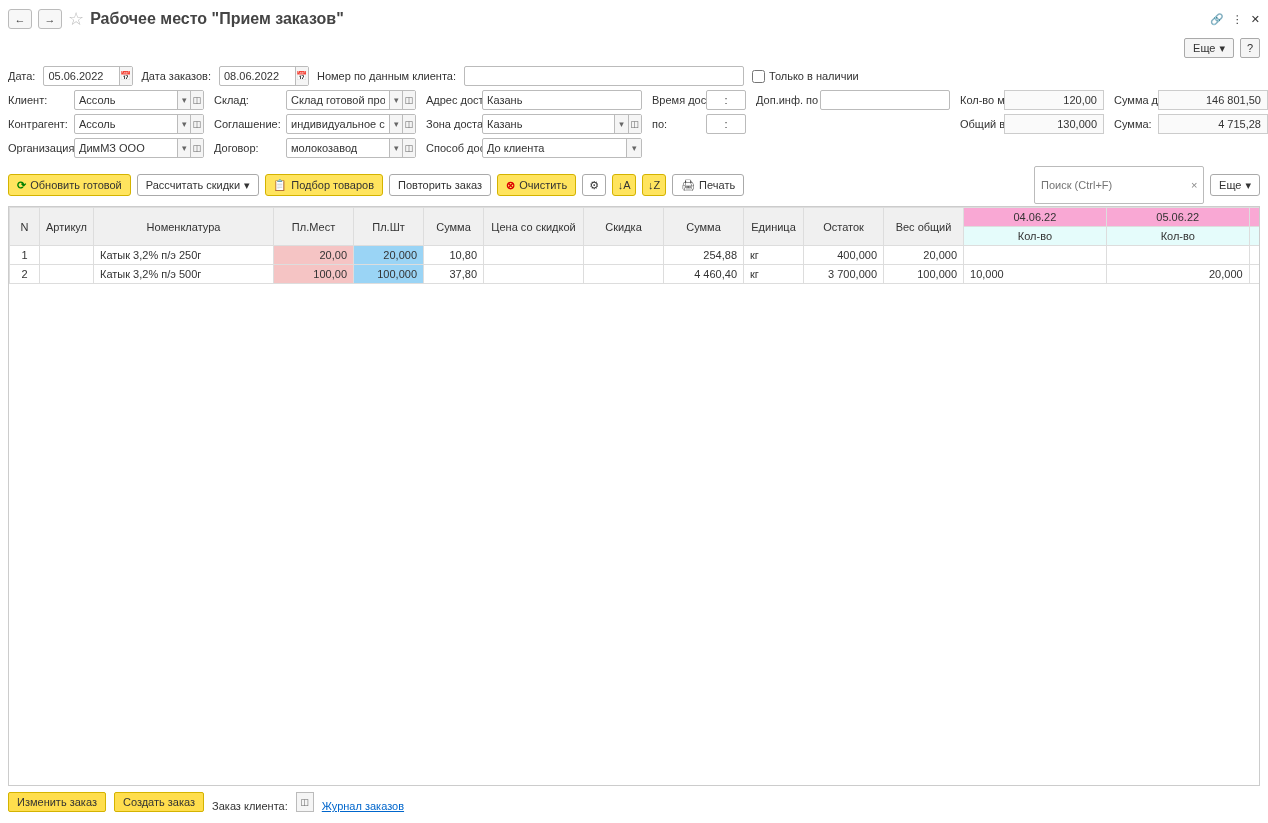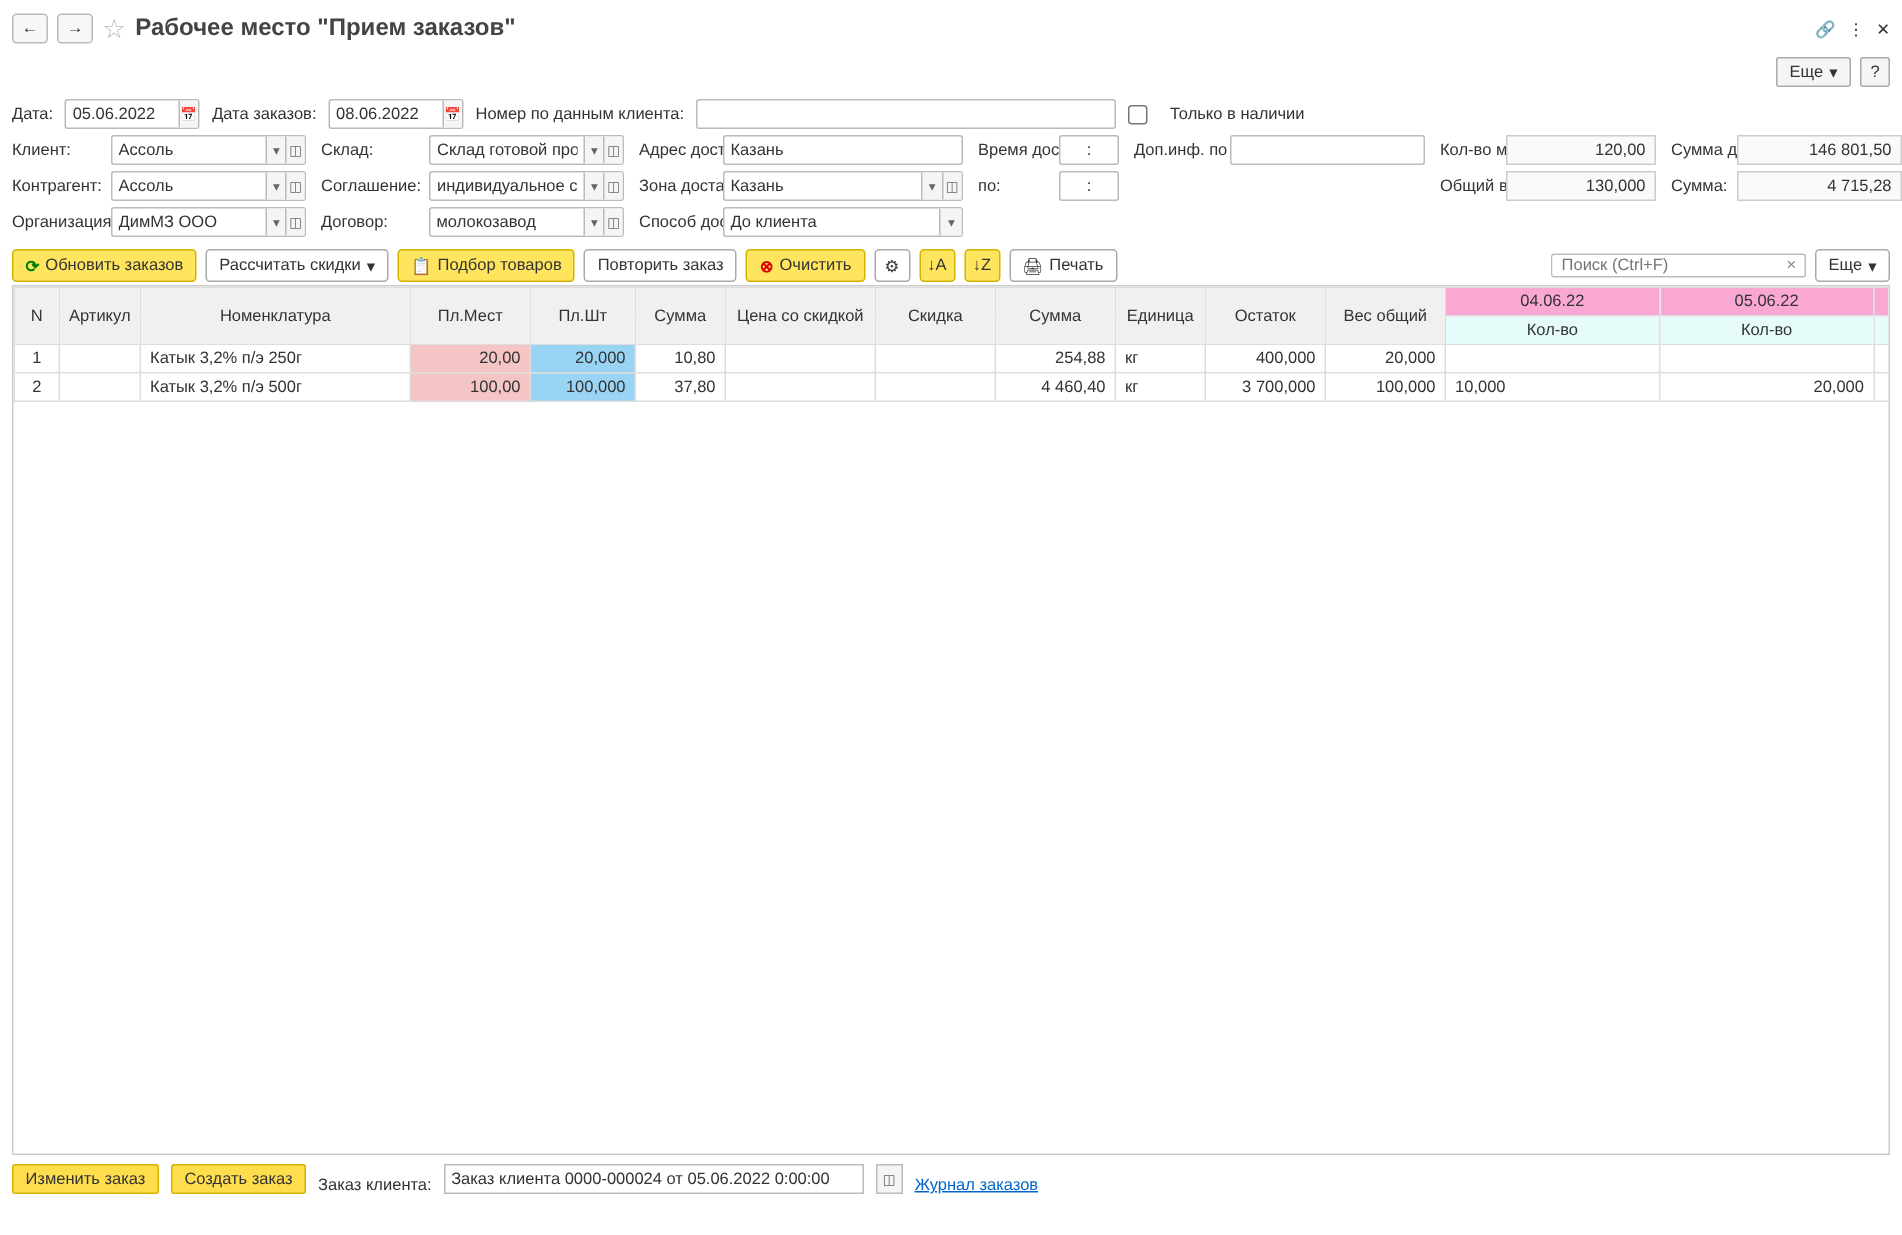--- a/index.html
+++ b/index.html
@@ -15,39 +15,39 @@
 .btn-yellow{background:#ffde4d;border-color:#d4b300}
 .btn-q{width:20px;padding:0;justify-content:center}
 .lbl{text-align:left;white-space:nowrap}
 .fld{display:flex;align-items:center;border:1px solid #bbb;border-radius:2px;height:20px;background:#fff}
 .fld input{border:none;outline:none;padding:0 4px;width:100%;background:transparent}
 .fld-btn{width:16px;height:100%;border-left:1px solid #bbb;display:flex;align-items:center;justify-content:center;background:#f5f5f5;cursor:pointer;font-size:9px;color:#666}
 .row1{display:flex;align-items:center;gap:8px;margin-bottom:4px}
 .date-input{width:90px}
 .cal-icon::before{content:"\1F4C5";font-size:9px}
 .client-num{width:280px}
-.chk{display:flex;align-items:center;gap:15px}
+.chk{display:flex;align-items:center;gap:4px}
 .form-grid{display:flex;gap:10px;margin-bottom:8px;align-items:flex-start}
 .col{display:flex;flex-direction:column;gap:4px}
 .frow{display:flex;align-items:center;gap:4px}
 .frow .lbl{width:62px}
 .col2 .lbl{width:68px}
 .col3 .lbl{width:52px}
 .fld.w130{width:130px}
 .fld.w160{width:160px}
 .fld.w40{width:40px}
 .ro-box{border:1px solid #ccc;background:#fafafa;height:20px;display:flex;align-items:center;justify-content:flex-end;padding:0 6px;width:100px}
 .ro-box.w120{width:110px}
 .toolbar{display:flex;align-items:center;gap:6px;margin-bottom:0}
 .tb-btn{border:1px solid #aaa;background:#fff;border-radius:3px;padding:3px 8px;height:22px;display:inline-flex;align-items:center;gap:4px;cursor:pointer}
 .tb-yellow{background:#ffe45e;border-color:#d4b300}
 .icon-refresh{color:#008000;font-weight:bold}
 .icon-x{color:#d00;font-weight:bold}
 .tb-icon{width:24px;padding:0;justify-content:center}
-.search-box{border:1px solid #bbb;border-radius:2px;height:16px;width:170px;display:flex;align-items:center;margin-left:auto}
+.search-box{border:1px solid #bbb;border-radius:2px;height:38px;width:170px;display:flex;align-items:center;margin-left:auto}
 .search-box input{border:none;outline:none;padding:0 6px;width:100%;color:#999}
 .clear-search{width:20px;text-align:center;color:#888;cursor:pointer}
 .table-wrap{border:1px solid #ccc;height:580px;overflow:auto;position:relative;margin-top:2px}
 table{border-collapse:collapse;width:1360px}
 th,td{border:1px solid #ddd;padding:3px 6px;height:18px;white-space:nowrap}
 th{background:#f0f0f0;font-weight:normal;text-align:center;position:sticky;top:0}
 th.date-h{background:#f9a8d4}
 th.sub-h{background:#e5fcfb}
 td{text-align:right}
 td.tl{text-align:left}
@@ -226,21 +226,21 @@
   <div class="frow">
           <span class="lbl" style="width:40px">Сумма:</span>
           <div class="ro-box w120">4 715,28</div>
         </div>
  </div>
 </div>
 
 <div class="toolbar">
   <div class="tb-btn tb-yellow">
         <span class="icon-refresh">⟳</span>
-        <span>Обновить заказов</span>
+        <span>Обновить готовой</span>
       </div>
   <div class="tb-btn">
         <span>Рассчитать скидки</span>
         <span>▾</span>
       </div>
   <div class="tb-btn tb-yellow">
         <span>📋</span>
         <span>Подбор товаров</span>
       </div>
   <div class="tb-btn">
@@ -339,20 +339,17 @@
 </div>
 
 <div class="footer">
   <div class="btn btn-yellow">
         <span>Изменить заказ</span>
       </div>
   <div class="btn btn-yellow">
         <span>Создать заказ</span>
       </div>
   <span class="lbl">Заказ клиента:</span>
-  <div class="order-box">
-        <span>Заказ клиента 0000-000024 от 05.06.2022 0:00:00</span>
-      </div>
   <div class="fld-btn" style="border:1px solid #bbb;height:20px;width:18px">◫</div>
   <span class="link">Журнал заказов</span>
 </div>
 
 </div>
 
 </body></html>

